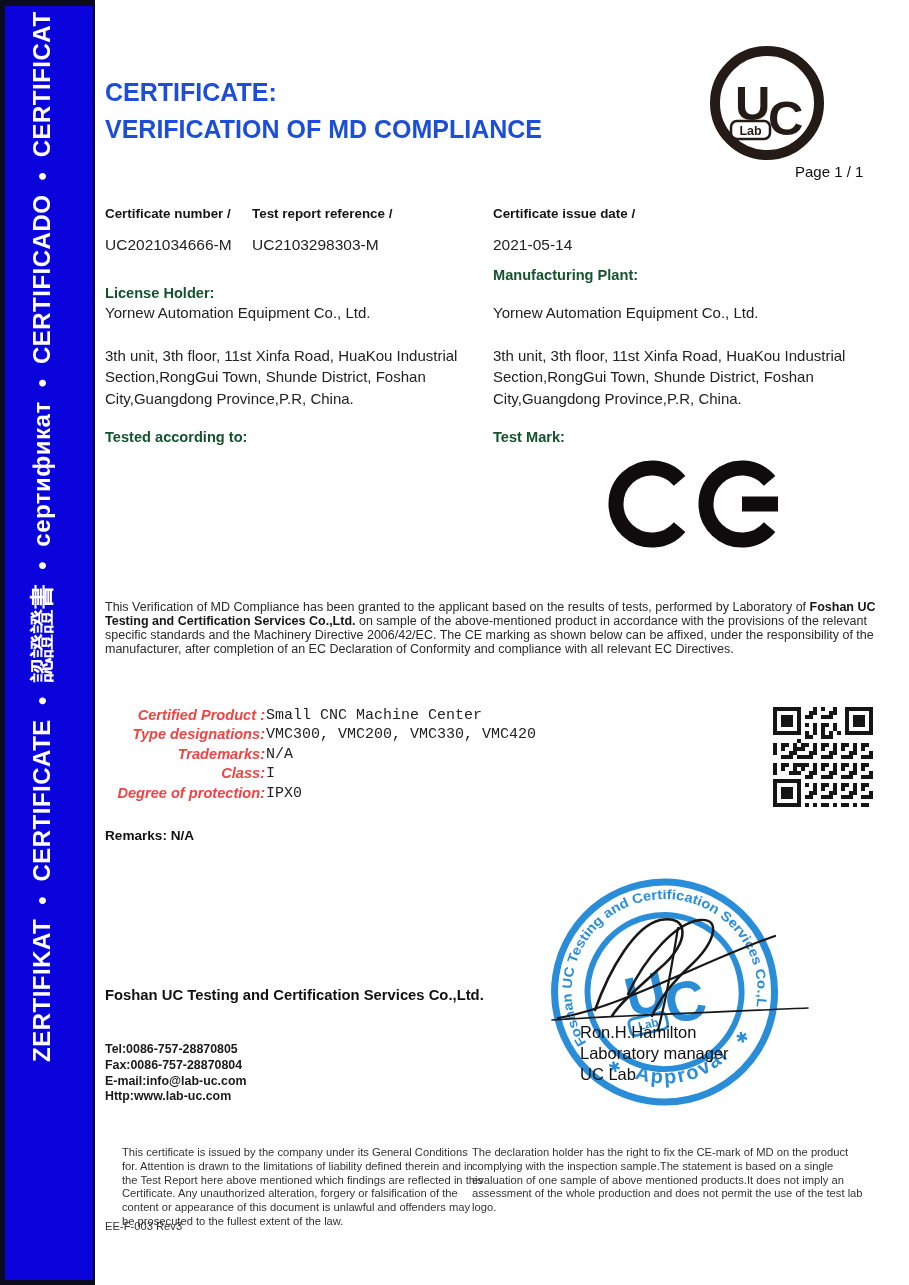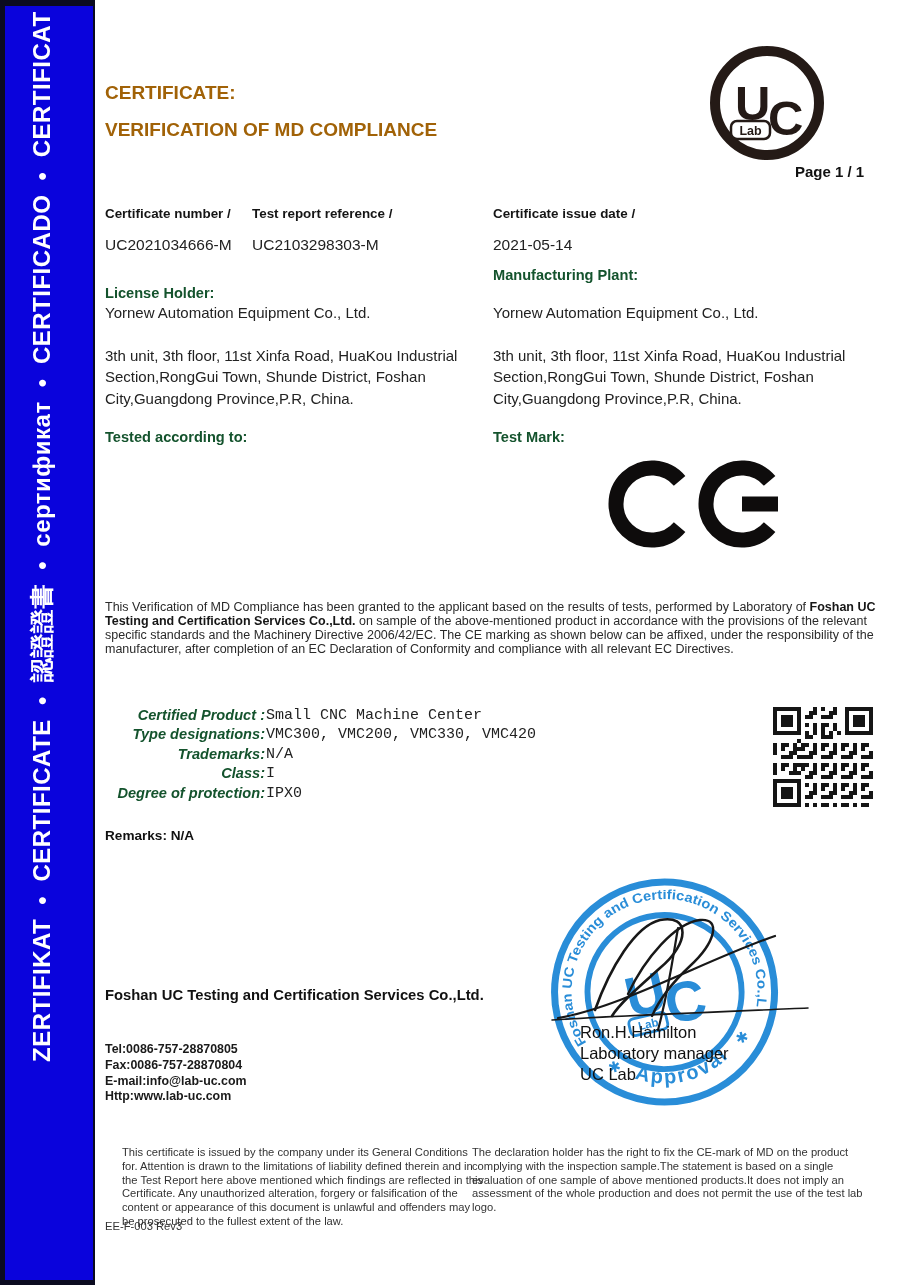--- a/index.html
+++ b/index.html
@@ -17,43 +17,43 @@
   .sidebar{position:absolute;left:0;top:0;width:95px;height:1285px;background:var(--sidebar-edge);}
   .sidebar-inner{position:absolute;left:5px;top:6px;right:2px;bottom:5px;background:var(--sidebar-blue);}
   .sidebar-text{
     position:absolute;top:1062px;left:26px;
     transform:rotate(-90deg);transform-origin:0 0;
     white-space:nowrap;color:#fff;font-weight:bold;
     font-size:24px;letter-spacing:.5px;word-spacing:7px;
   }
 
   
-  .title{position:absolute;left:105px;top:74px;font-size:19px;font-weight:bold;line-height:37px;color:#a16207;}
+  .title{position:absolute;left:105px;top:74px;font-size:25px;font-weight:bold;line-height:37px;color:#1d4ed8;}
   .uc-logo{position:absolute;left:702px;top:46px;}
-  .page-label{position:absolute;left:795px;top:163px;font-size:15px;font-weight:bold;color:#111;}
+  .page-label{position:absolute;left:795px;top:163px;font-size:15px;font-weight:normal;color:#111;}
 
   
   .meta-label{position:absolute;font-size:13.4px;font-weight:bold;color:#151515;}
   .meta-value{position:absolute;font-size:15.5px;color:#222;}
   .sec-label{position:absolute;font-size:14.6px;font-weight:bold;color:#14532d;}
   .plain{position:absolute;font-size:15px;color:#222;}
   .addr{line-height:21.4px;width:380px;}
 
   .standards{position:absolute;left:105px;top:480px;font-size:15px;line-height:20.5px;color:#222;}
 
   .ce-mark{position:absolute;left:608px;top:452px;}
 
   
   .body-par{position:absolute;left:105px;top:600px;width:776px;font-size:12.5px;line-height:14px;color:#2a2a2a;}
   .body-par b{color:#161616;}
 
   
   .product{position:absolute;left:105px;top:706px;font-size:15px;}
   .prow{display:flex;line-height:19.4px;}
-  .plabel{width:160px;text-align:right;font-weight:bold;font-style:italic;font-size:14.6px;color:#14532d;}
+  .plabel{width:160px;text-align:right;font-weight:bold;font-style:italic;font-size:14.6px;color:#ef4444;}
   .pvalue{margin-left:1px;color:#222;white-space:pre;font-family:Liberation Mono, monospace;}
   .remarks{position:absolute;left:105px;top:828px;font-size:13.6px;font-weight:bold;color:#111;}
 
   .qr{position:absolute;left:773px;top:707px;}
 
   
   .stamp-wrap{position:absolute;left:546px;top:873px;transform:rotate(-13deg);opacity:.95;}
   .stamp-stroke{stroke:var(--stamp-blue);fill:none;}
   .stamp-text{fill:var(--stamp-blue);font-family:"Liberation Sans","DejaVu Sans",sans-serif;font-weight:bold;}
   .sig-svg{position:absolute;left:540px;top:898px;}

